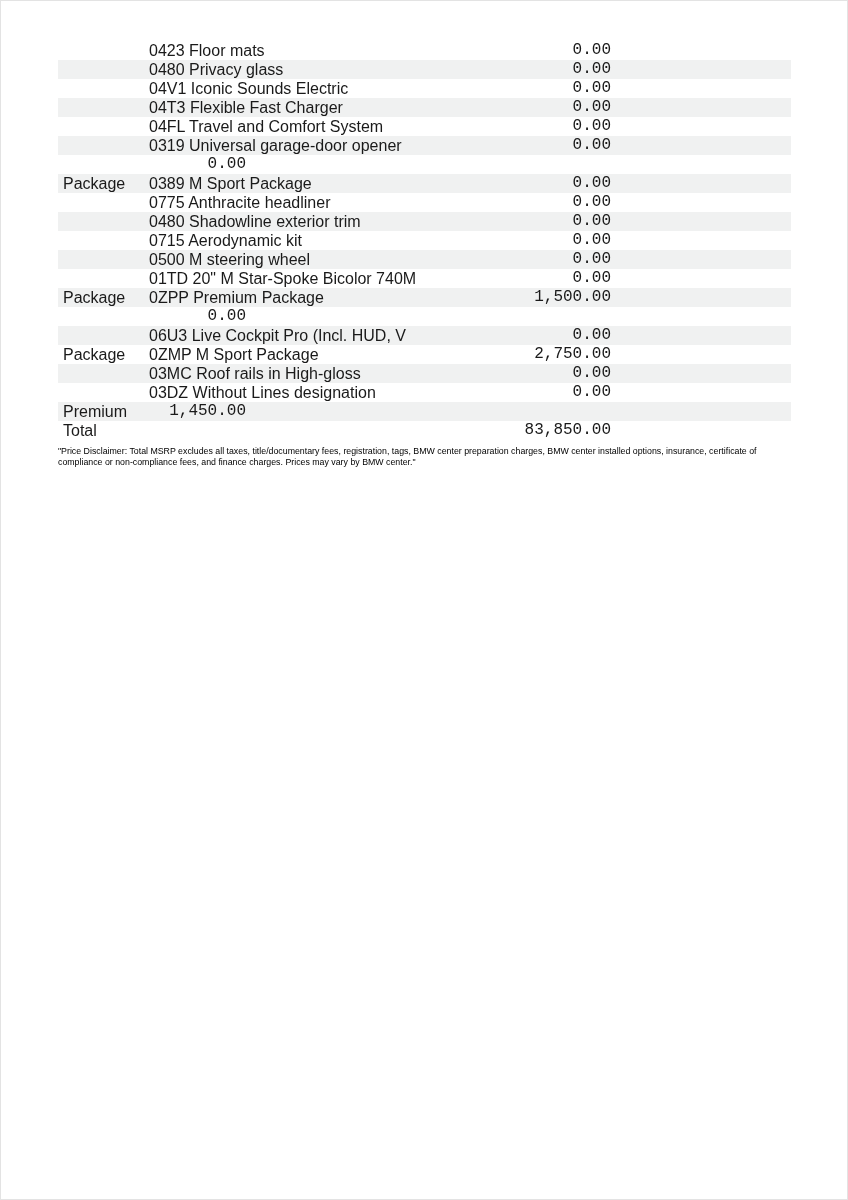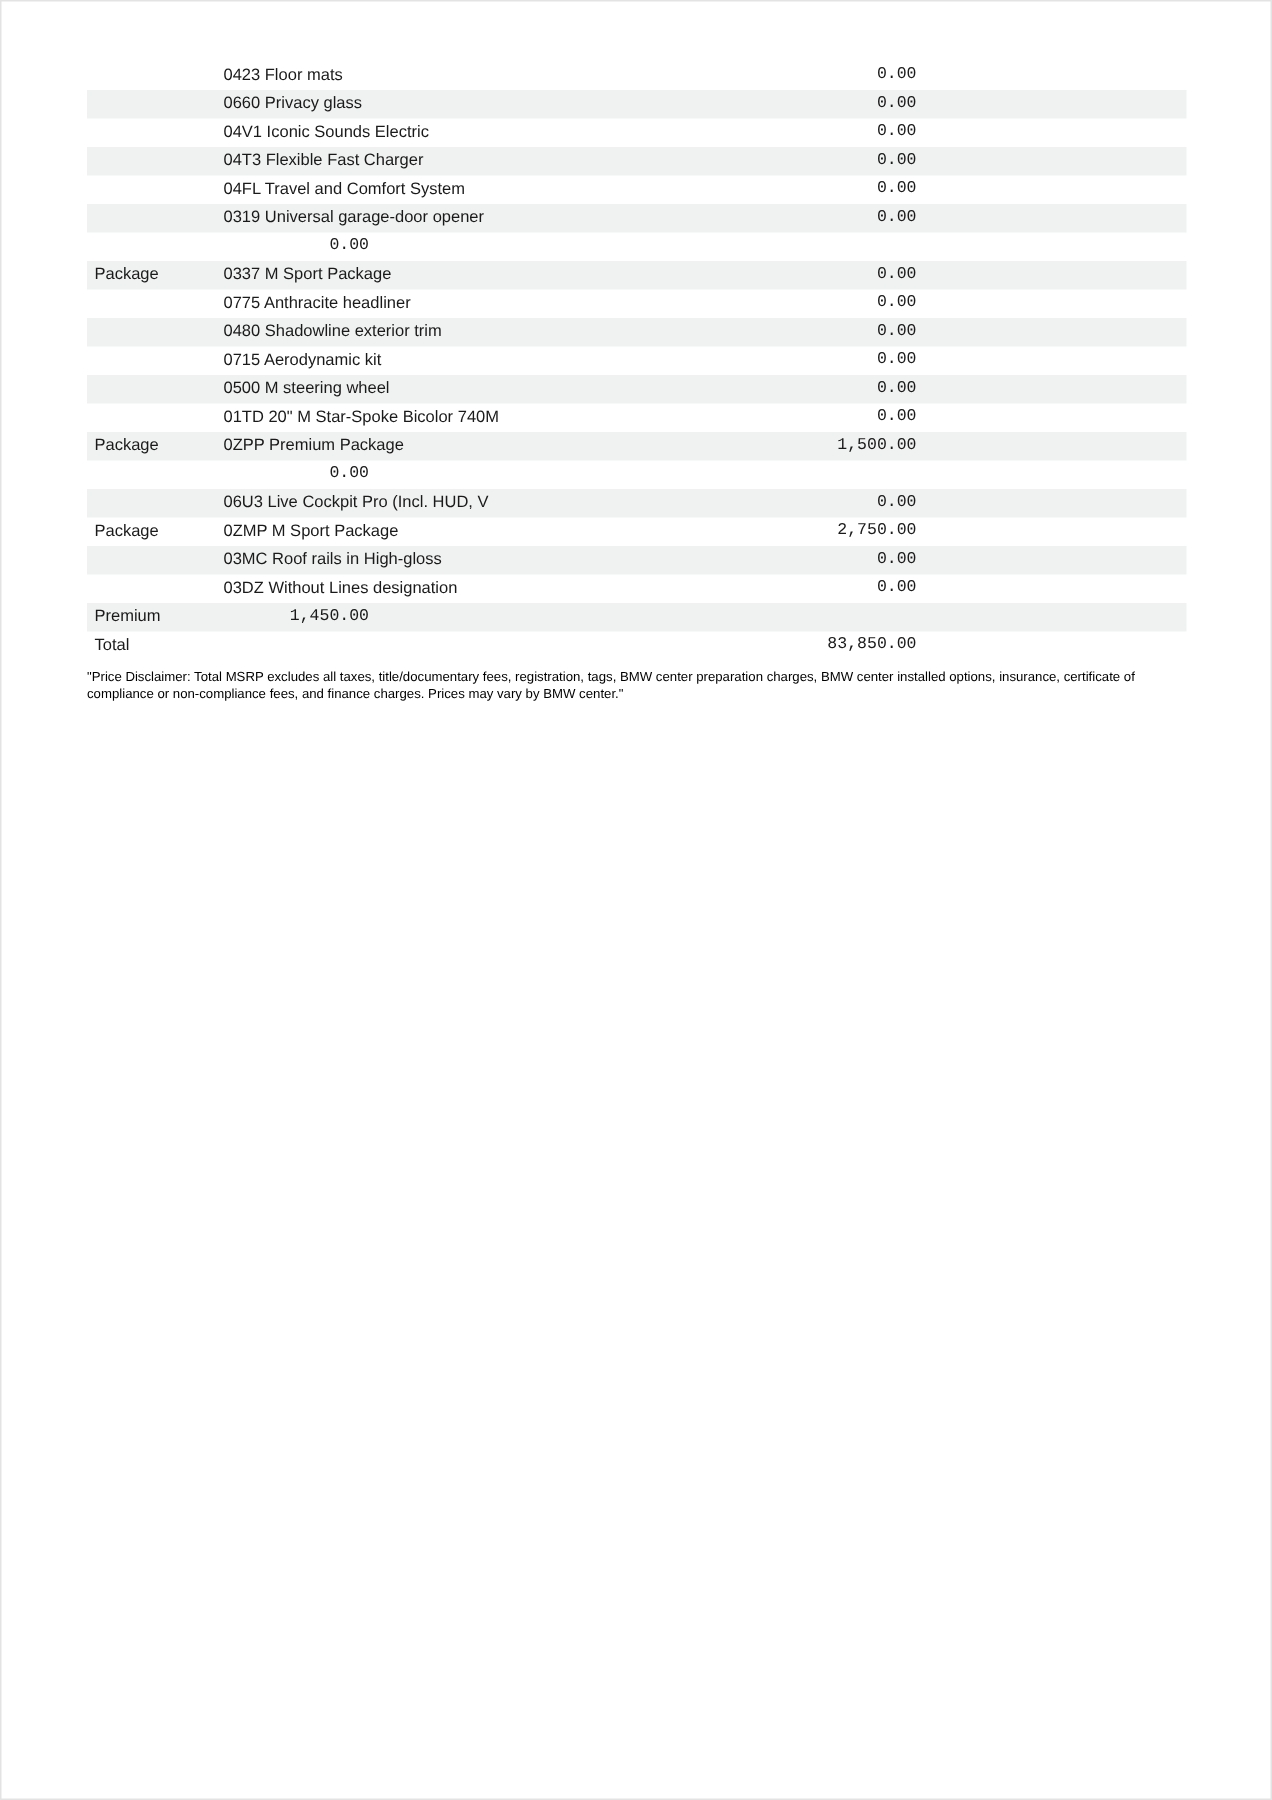--- a/index.html
+++ b/index.html
@@ -20,21 +20,21 @@
   .options-table {
     position: absolute;
     left: 57px;
     top: 40px;
     width: 733px;
   }
   .row {
     display: flex;
     height: 19px;
     line-height: 19px;
-    font-size: 11px;
+    font-size: 16px;
     white-space: nowrap;
     justify-content: flex-end;
   }
   .row:nth-child(even) {
     background: #f0f1f1;
   }
   .cell { overflow: hidden; }
   .cell.cat {
     width: 91px;
     padding-left: 5px;
@@ -67,21 +67,21 @@
 <div class="sheet">
   <div class="options-table" id="options-table">
       <div class="row">
         <div class="cell cat"></div>
         <div class="cell desc">0423 Floor mats</div>
         <div class="cell price">0.00</div>
         <div class="cell spacer"></div>
       </div>
       <div class="row">
         <div class="cell cat"></div>
-        <div class="cell desc">0660 Privacy glass</div>
+        <div class="cell desc">0480 Privacy glass</div>
         <div class="cell price">0.00</div>
         <div class="cell spacer"></div>
       </div>
       <div class="row">
         <div class="cell cat"></div>
         <div class="cell desc">04V1 Iconic Sounds Electric</div>
         <div class="cell price">0.00</div>
         <div class="cell spacer"></div>
       </div>
       <div class="row">
@@ -102,21 +102,21 @@
         <div class="cell price">0.00</div>
         <div class="cell spacer"></div>
       </div>
       <div class="row">
         <div class="cell cat"></div>
         <div class="cell price">0.00</div>
         <div class="cell spacer"></div>
       </div>
       <div class="row">
         <div class="cell cat">Package</div>
-        <div class="cell desc">0337 M Sport Package</div>
+        <div class="cell desc">0389 M Sport Package</div>
         <div class="cell price">0.00</div>
         <div class="cell spacer"></div>
       </div>
       <div class="row">
         <div class="cell cat"></div>
         <div class="cell desc">0775 Anthracite headliner</div>
         <div class="cell price">0.00</div>
         <div class="cell spacer"></div>
       </div>
       <div class="row">

